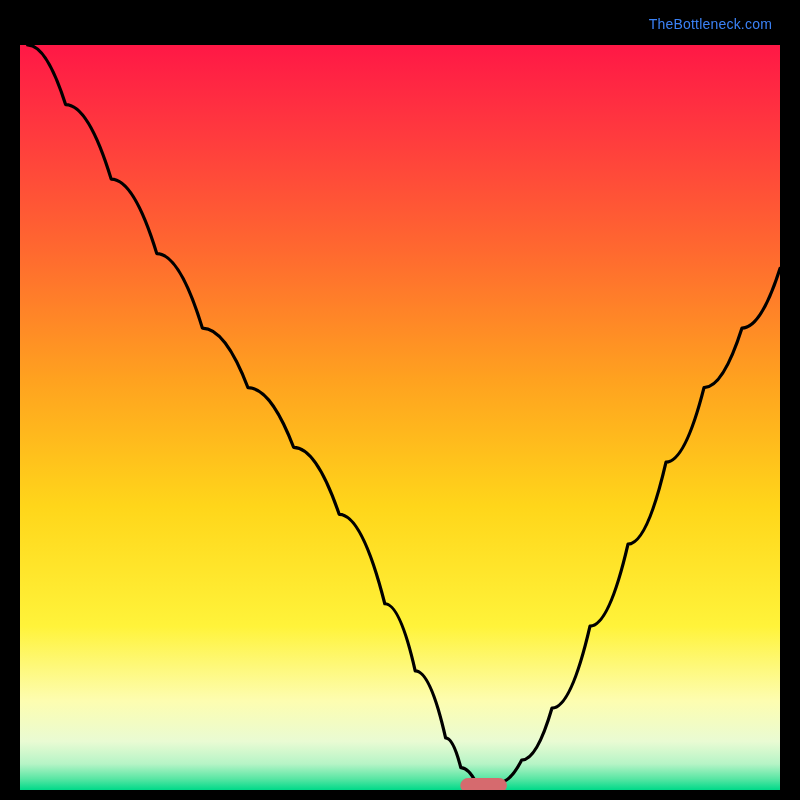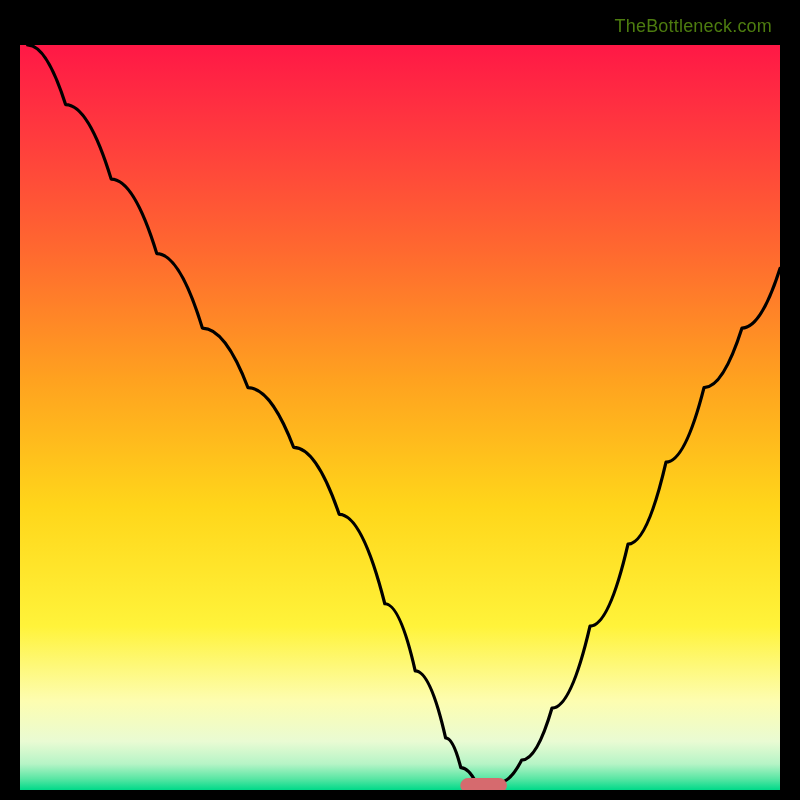--- a/index.html
+++ b/index.html
@@ -28,22 +28,22 @@
   }
   svg.plot {
     width: 100%;
     height: 100%;
     display: block;
   }
   .watermark {
     position: absolute;
     top: 6px;
     right: 18px;
-    color: #4d7c0f;
-    font-size: 18px;
+    color: #3b82f6;
+    font-size: 14px;
     font-weight: 500;
     letter-spacing: 0.2px;
   }
 </style>
 </head>
 <body>
 
 <div class="frame">
 
   <div class="watermark">TheBottleneck.com</div>

